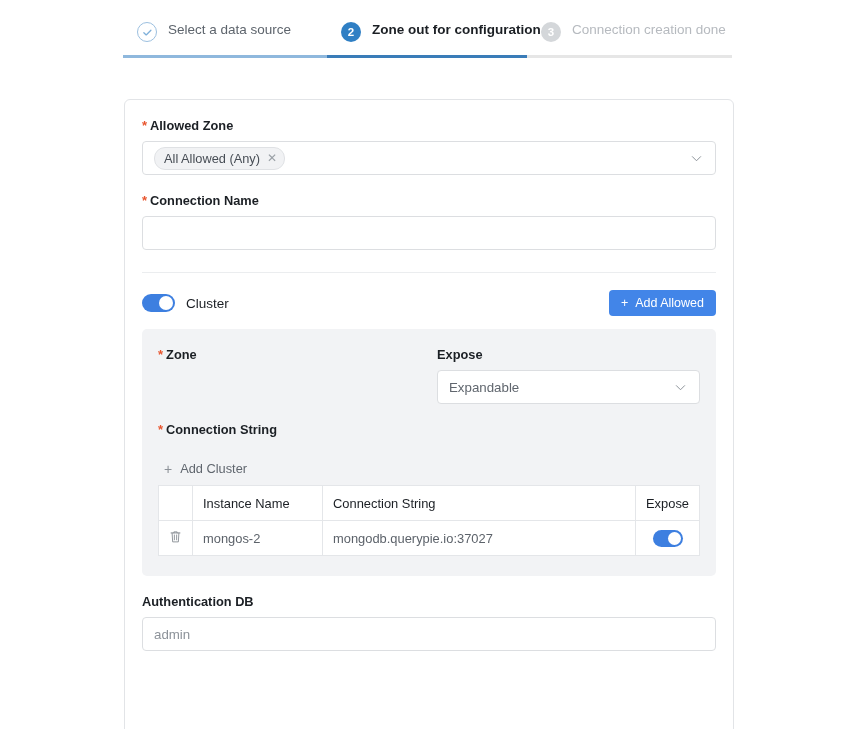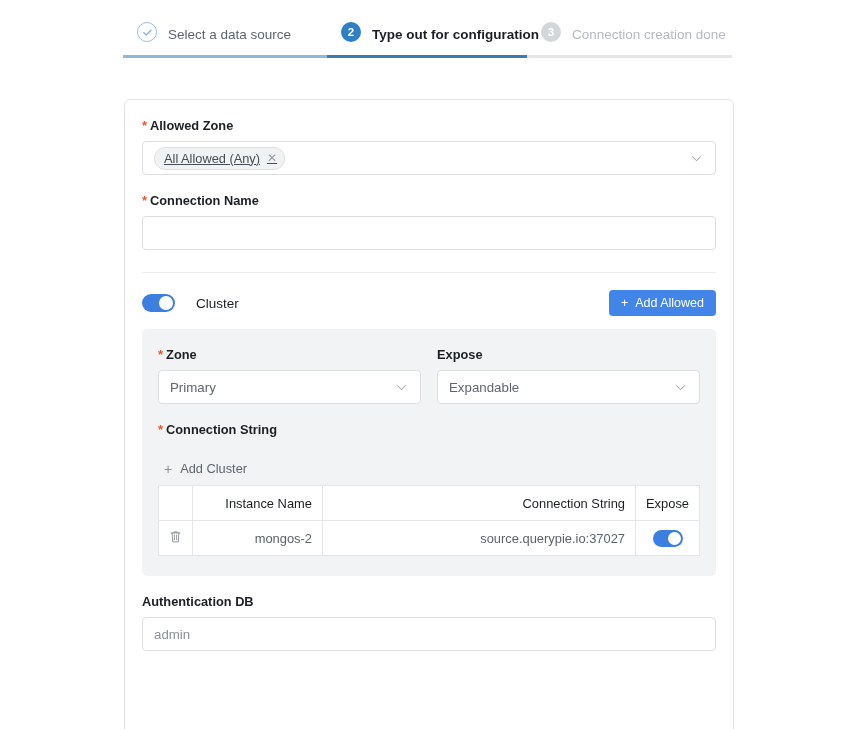--- a/index.html
+++ b/index.html
@@ -18,21 +18,21 @@
     top: 22px; left: 123px;
     display: flex;
     align-items: stretch;
   }
   .step {
     display: flex;
     align-items: center;
     padding: 0 0 13px 0;
     border-bottom: 3px solid transparent;
   }
-  .step-inner { display: flex; align-items: flex-end; gap: 11px; padding: 0 14px; }
+  .step-inner { display: flex; align-items: flex-start; gap: 11px; padding: 0 14px; }
   .step.s1 { width: 204px; border-bottom-color: #8fb8dd; }
   .step.s2 { width: 200px; border-bottom-color: #3a7cb8; }
   .step.s3 { width: 205px; border-bottom-color: #e6e6e6; }
 
   .step-badge {
     width: 20px; height: 20px; border-radius: 50%;
     display: flex; align-items: center; justify-content: center;
     font-size: 11.5px; font-weight: bold; color: #ffffff;
     flex: 0 0 auto;
   }
@@ -91,21 +91,21 @@
   .input .ph { color: #8c9299; }
   .input .chev { margin-left: auto; }
 
   .select { cursor: pointer; }
   .select .val { color: #60666e; font-size: 13.3px; }
 
   .tag {
     display: inline-flex; align-items: center; gap: 7px;
     background: #f1f2f4; border: 1px solid #dfe1e4; border-radius: 11px;
     height: 23px; padding: 0 7px 0 9px;
-    font-size: 12.8px; color: #474d55; text-decoration: underline;
+    font-size: 12.8px; color: #474d55;
   }
   .tag .x { color: #9aa0a6; font-size: 12px; cursor: pointer; line-height: 1; }
 
   .divider { height: 1px; background: #ebedef; margin-top: 22px; }
 
   
   .cluster-row {
     display: flex; align-items: center;
     padding-top: 17px;
   }
@@ -114,21 +114,21 @@
     background: #3d7fe0; position: relative; cursor: pointer;
     flex: 0 0 auto;
   }
   .toggle .knob {
     position: absolute; top: 2px; right: 2px;
     width: 14px; height: 14px; border-radius: 50%;
     background: #ffffff;
   }
   .toggle.sm { width: 30px; height: 17px; border-radius: 8.5px; }
   .toggle.sm .knob { width: 13px; height: 13px; top: 2px; right: 2px; }
-  .cluster-label { font-size: 13.5px; color: #1b1f24; margin-left: 21px; }
+  .cluster-label { font-size: 13.5px; color: #1b1f24; margin-left: 11px; }
   .btn-primary {
     margin-left: auto;
     background: #4285e8; color: #ffffff;
     border: none; border-radius: 4px;
     height: 26px; padding: 0 12px;
     font-size: 12.5px; font-family: inherit;
     display: flex; align-items: center; gap: 7px;
     cursor: pointer;
   }
 
@@ -153,21 +153,21 @@
   table.inst {
     width: 100%; border-collapse: collapse;
     background: #ffffff;
     border: 1px solid #dfe1e4;
     font-size: 12.9px;
   }
   table.inst th, table.inst td {
     border: 1px solid #e4e6e9;
     padding: 0 10px;
     height: 35px;
-    text-align: right;
+    text-align: left;
     font-weight: normal;
   }
   table.inst th { color: #1b1f24; background: #ffffff; }
   table.inst td { color: #5c626a; }
   table.inst tr.alt td { background: #fafbfc; }
   td.trash, th.trash { width: 34px; text-align: center; padding: 0; }
   th.expose, td.expose { width: 58px; text-align: center; padding: 0; }
   td.expose > div { display: flex; justify-content: center; align-items: center; }
   .trash-btn { cursor: pointer; display: inline-flex; align-items: center; justify-content: center; }
   col.name { width: 130px; }
@@ -186,21 +186,21 @@
           <path d="M3.5 8.2 L6.4 11 L12.2 5.2" fill="none" stroke="#7fb0da" stroke-width="1.6" stroke-linecap="round" stroke-linejoin="round"></path>
         </svg>
       </span>
       <span class="step-label">Select a data source</span>
     </div>
   </div>
 
   <div class="step s2">
     <div class="step-inner">
       <span class="step-badge active">2</span>
-      <span class="step-label">Type out for configuration</span>
+      <span class="step-label">Zone out for configuration</span>
     </div>
   </div>
 
   <div class="step s3">
     <div class="step-inner">
       <span class="step-badge idle">3</span>
       <span class="step-label">Connection creation done</span>
     </div>
   </div>
 
@@ -252,28 +252,20 @@
       </button>
     </div>
 
     <div class="cluster-panel">
 
       <div class="two-col" style="padding-top:14px;">
         <div>
           <div class="label">
             <span class="req">*</span>
             <span>Zone</span>
-          </div>
-          <div class="input select">
-            <span class="val">Primary</span>
-            <span class="chev">
-              <svg width="15" height="15" viewBox="0 0 20 20">
-                <path d="M4.5 7.5 L10 13 L15.5 7.5" fill="none" stroke="#8a9097" stroke-width="1.3" stroke-linecap="round" stroke-linejoin="round"></path>
-              </svg>
-            </span>
           </div>
         </div>
 
         <div>
           <div class="label">
             <span>Expose</span>
           </div>
           <div class="input select">
             <span class="val">Expandable</span>
             <span class="chev">
@@ -316,21 +308,21 @@
           <tr>
             <td class="trash">
               <span class="trash-btn">
                 <svg width="13" height="14" viewBox="0 0 16 17">
                   <path d="M2.5 3.5 H13.5 M6 3.5 V2.2 H10 V3.5 M3.8 3.5 L4.5 14.5 H11.5 L12.2 3.5
                            M6.6 6 V12 M9.4 6 V12" fill="none" stroke="#7a8088" stroke-width="1" stroke-linecap="round" stroke-linejoin="round"></path>
                 </svg>
               </span>
             </td>
             <td>mongos-2</td>
-            <td>source.querypie.io:37027</td>
+            <td>mongodb.querypie.io:37027</td>
             <td class="expose">
               <div>
                 <span class="toggle sm">
                   <span class="knob"></span>
                 </span>
               </div>
             </td>
           </tr>
         </tbody>
       </table>

